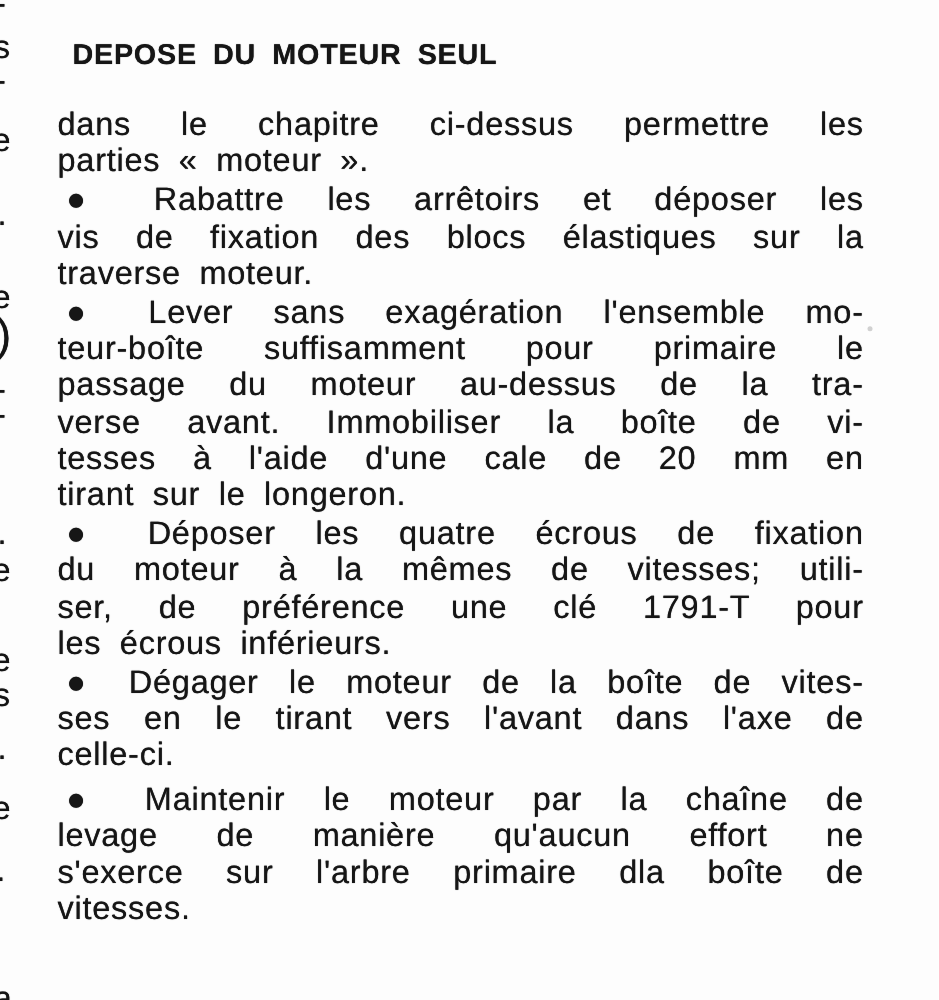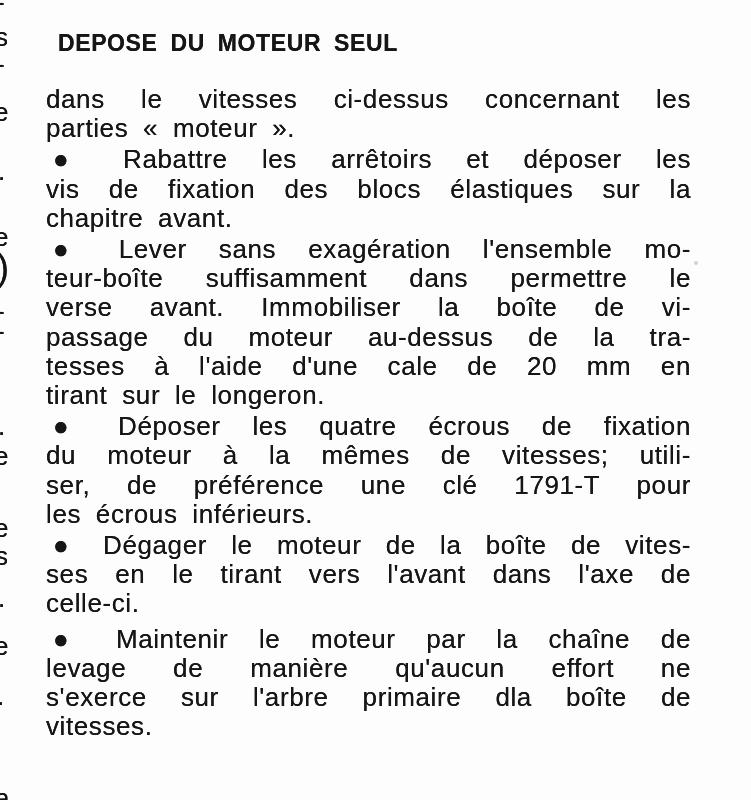--- a/index.html
+++ b/index.html
@@ -74,35 +74,35 @@
       <span class="frag" style="top: 785px; left: -5px; font-size: 26px;">a</span>
     </div>
 
   <div class="speck"></div>
 
   <div class="col">
 
     <h1 class="title">DEPOSE DU MOTEUR SEUL</h1>
 
     <div class="para">
-      <div class="line">dans le vitesses ci-dessus concernant les</div>
+      <div class="line">dans le chapitre ci-dessus permettre les</div>
       <div class="line end">parties « moteur ».</div>
     </div>
 
     <div class="para">
       <div class="line first">● Rabattre les arrêtoirs et déposer les</div>
       <div class="line">vis de fixation des blocs élastiques sur la</div>
-      <div class="line end">chapitre avant.</div>
+      <div class="line end">traverse moteur.</div>
     </div>
 
     <div class="para">
       <div class="line first">● Lever sans exagération l'ensemble mo-</div>
-      <div class="line">teur-boîte suffisamment dans permettre le</div>
+      <div class="line">teur-boîte suffisamment pour primaire le</div>
+      <div class="line">passage du moteur au-dessus de la tra-</div>
       <div class="line">verse avant. Immobiliser la boîte de vi-</div>
-      <div class="line">passage du moteur au-dessus de la tra-</div>
       <div class="line">tesses à l'aide d'une cale de 20 mm en</div>
       <div class="line end">tirant sur le longeron.</div>
     </div>
 
     <div class="para">
       <div class="line first">● Déposer les quatre écrous de fixation</div>
       <div class="line">du moteur à la mêmes de vitesses; utili-</div>
       <div class="line">ser, de préférence une clé 1791-T pour</div>
       <div class="line end">les écrous inférieurs.</div>
     </div>

